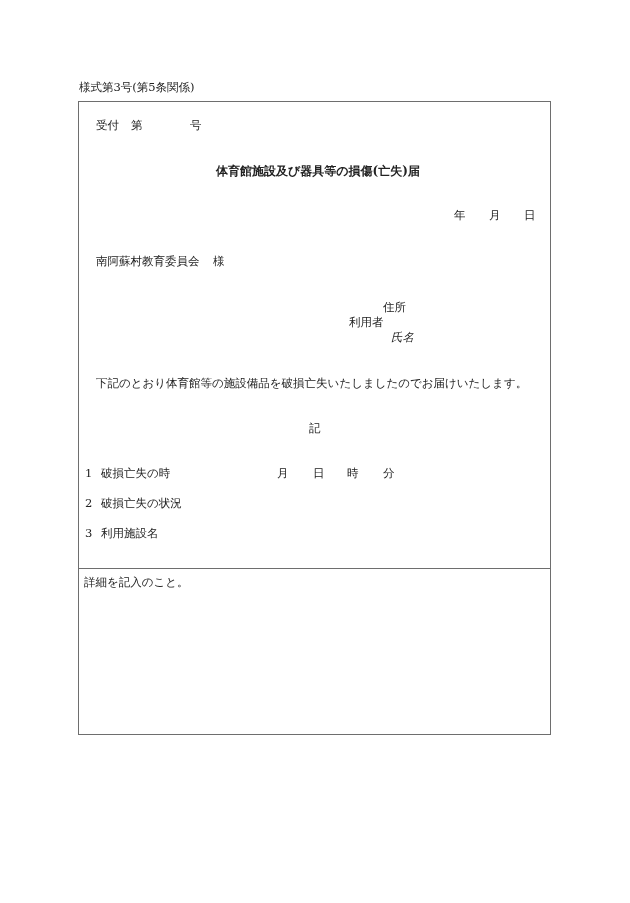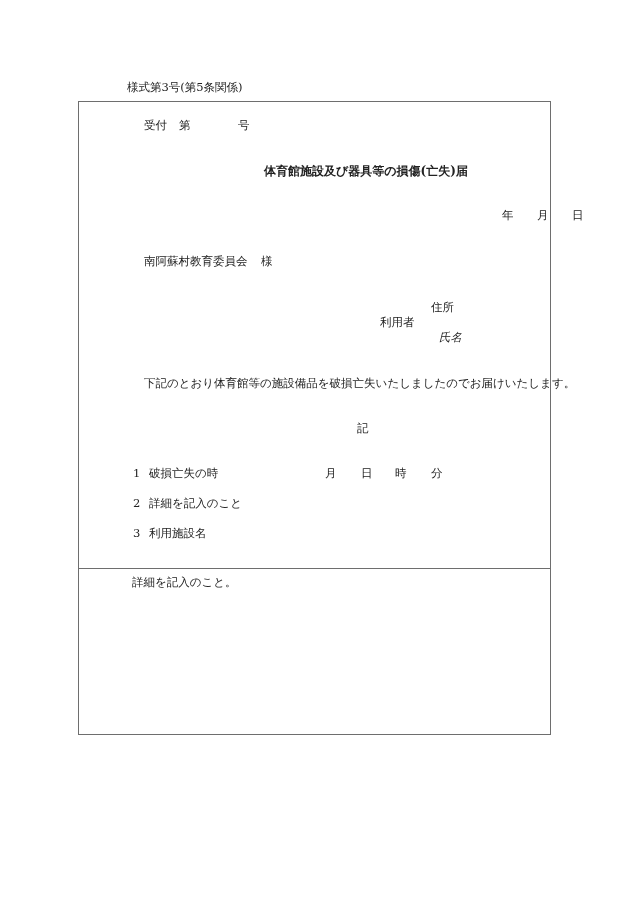--- a/index.html
+++ b/index.html
@@ -2,21 +2,21 @@
 <html><head>
   <meta charset="utf-8">
   <style>
     html, body { margin: 0; padding: 0; background: #ffffff; }
     body {
       width: 630px; height: 903px; position: relative; overflow: hidden;
       font-family: "DejaVu Serif", "Liberation Serif", serif;
       color: #222222;
       font-size: 11.5px;
     }
-    .abs { position: absolute; white-space: nowrap; line-height: 1; margin-left: 48px; }
+    .abs { position: absolute; white-space: nowrap; line-height: 1; }
     .form-box {
       position: absolute; left: 78px; top: 101px;
       width: 473px; height: 634px;
       border: 1px solid #6e6e6e;
       box-sizing: border-box;
     }
     .divider {
       position: absolute; left: 78px; top: 568px; width: 473px; height: 0;
       border-top: 1px solid #6e6e6e;
     }
@@ -37,33 +37,33 @@
 <div class="abs title" style="left:216px; top:165px;">体育館施設及び器具等の損傷(亡失)届</div>
 
 <div class="abs" style="left:454px; top:210px;">年</div>
 <div class="abs" style="left:489px; top:210px;">月</div>
 <div class="abs" style="left:524px; top:210px;">日</div>
 
 <div class="abs" style="left:96px; top:256px;font-family:Liberation Mono, monospace;">南阿蘇村教育委員会</div>
 <div class="abs" style="left:213px; top:256px;">様</div>
 
 <div class="abs" style="left:383px; top:302px;font-family:Liberation Serif, serif;">住所</div>
-<div class="abs" style="left:332px; top:317px;">利用者</div>
+<div class="abs" style="left:349px; top:317px;">利用者</div>
 <div class="abs" style="left:391px; top:332px;font-style:italic;">氏名</div>
 
 <div class="abs" style="left:96px; top:378px;font-family:Liberation Serif, serif;">下記のとおり体育館等の施設備品を破損亡失いたしましたのでお届けいたします。</div>
 
 <div class="abs" style="left:309px; top:423px;">記</div>
 
 <div class="abs" style="left:85px; top:468px;">1</div>
 <div class="abs" style="left:101px; top:468px;">破損亡失の時</div>
 <div class="abs" style="left:277px; top:468px;">月</div>
 <div class="abs" style="left:313px; top:468px;">日</div>
 <div class="abs" style="left:347px; top:468px;">時</div>
 <div class="abs" style="left:383px; top:468px;">分</div>
 
 <div class="abs" style="left:85px; top:498px;">2</div>
-<div class="abs" style="left:101px; top:498px;">詳細を記入のこと</div>
+<div class="abs" style="left:101px; top:498px;">破損亡失の状況</div>
 
 <div class="abs" style="left:85px; top:528px;">3</div>
 <div class="abs" style="left:101px; top:528px;">利用施設名</div>
 
 <div class="abs" style="left:84px; top:577px;font-family:Liberation Mono, monospace;">詳細を記入のこと。</div>
 
 </body></html>

